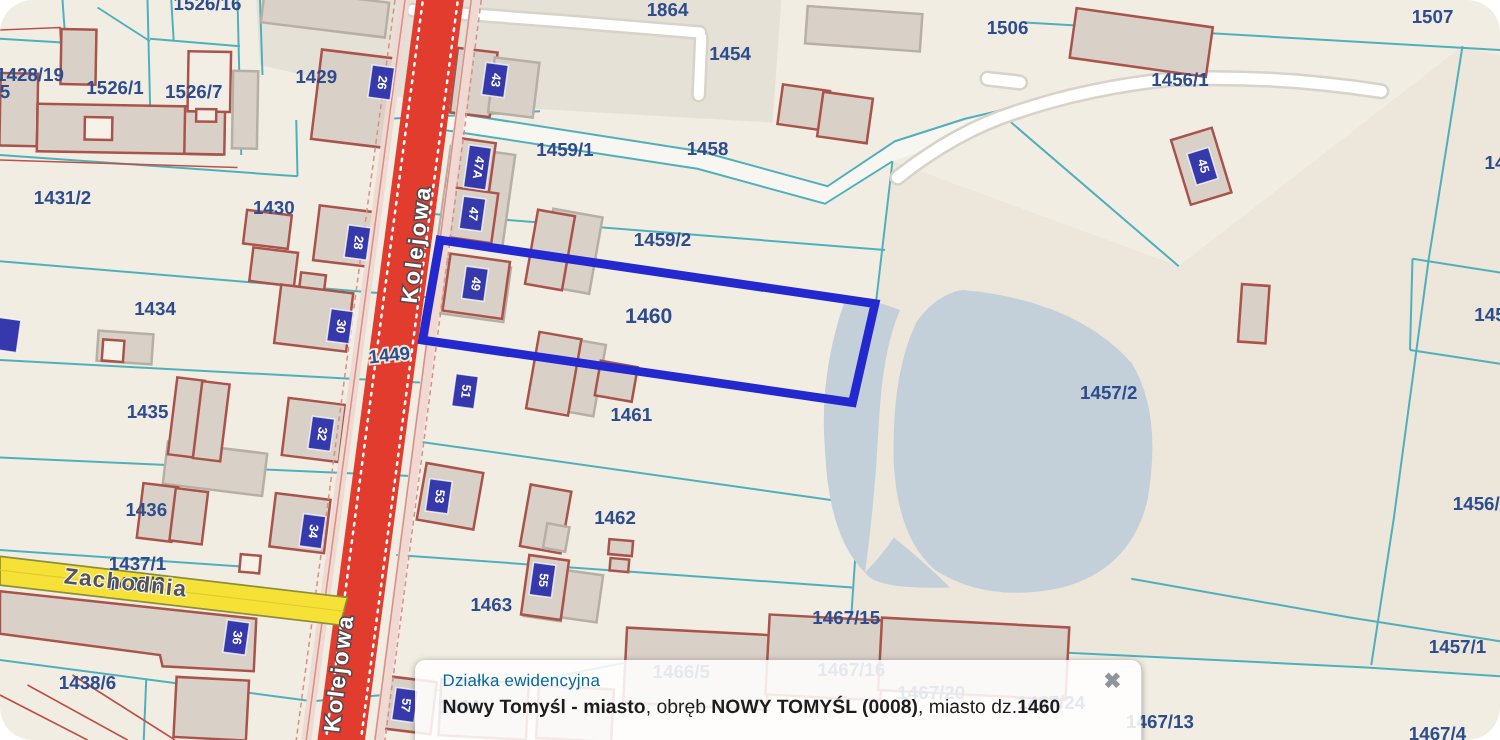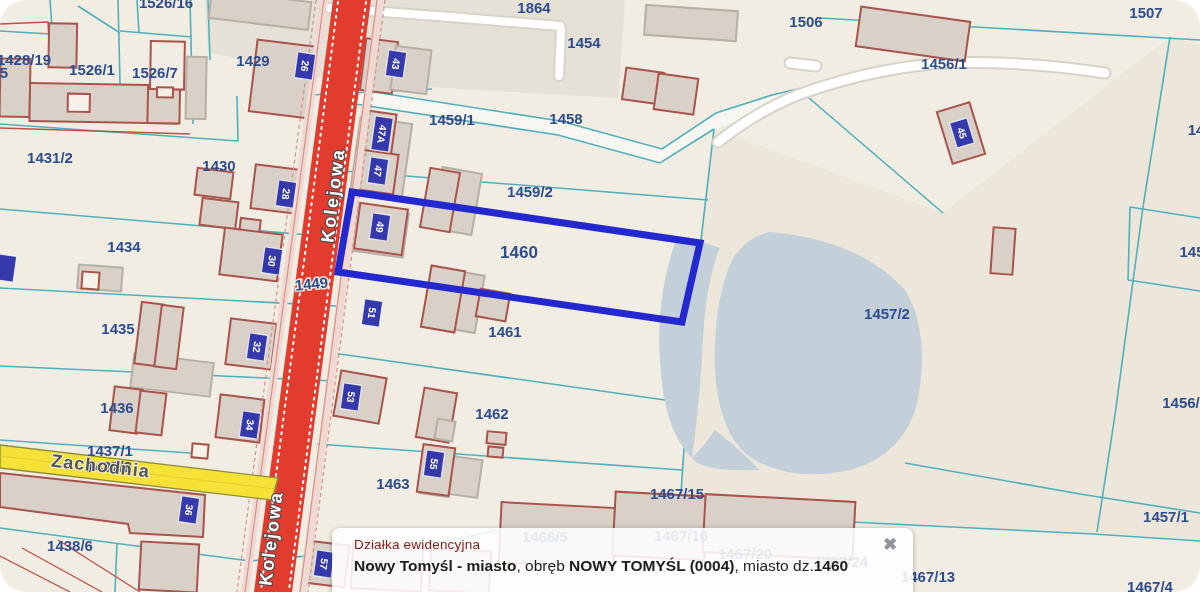--- a/index.html
+++ b/index.html
@@ -4,21 +4,21 @@
 <style>
   html,body{margin:0;padding:0;background:#fff;}
   #stage{position:relative;width:1200px;height:592px;overflow:hidden;
          font-family:"Liberation Sans",sans-serif;background:#f1ede3;border-radius:26px;}
   #mapsvg{position:absolute;left:0;top:0;}
   
   .popup{position:absolute;left:332px;top:528px;width:581px;height:72px;
          background:rgba(255,255,255,0.87);border-radius:8px;
          box-shadow:0 1px 5px rgba(60,60,60,.45);box-sizing:border-box;
          padding:9px 18px 0 22px;}
-  .popup-title{font-size:13.5px;color:#7f1d1d;letter-spacing:.2px;}
+  .popup-title{font-size:13.5px;color:#0369a1;letter-spacing:.2px;}
   .popup-line{font-size:15.5px;color:#1d1d1f;margin-top:5px;white-space:nowrap;}
   .popup-line .b{font-weight:bold;}
   .popup-close{position:absolute;right:12px;top:6px;width:22px;height:22px;
          border:none;background:transparent;color:#8f959b;font-size:17px;
          font-weight:bold;cursor:pointer;line-height:22px;text-align:center;padding:0;}
   
   text{font-family:"Liberation Sans",sans-serif;}
   .plabel{font-weight:bold;fill:#2e4d8e;}
   .street-red{font-weight:bold;fill:#ffffff;stroke:#4d4d52;stroke-width:2.4px;
               paint-order:stroke;letter-spacing:2px;}
@@ -284,16 +284,16 @@
       </g>
   <g id="streets-layer">
         <text x="339" y="196" text-anchor="middle" font-size="18px" class="street-red" transform="rotate(-83 339 196)">Kolejowa</text>
         <text x="277" y="539" text-anchor="middle" font-size="18px" class="street-red" transform="rotate(-83 277 539)">Kolejowa</text>
         <text x="100" y="472" text-anchor="middle" font-size="18px" class="street-yellow" transform="rotate(6.3 100 472)">Zachodnia</text>
       </g>
 </svg>
 
   <div class="popup">
     <div class="popup-title">Działka ewidencyjna</div>
-    <div class="popup-line" id="popup-line"><span class="b">Nowy Tomyśl - miasto</span><span>, obręb </span><span class="b">NOWY TOMYŚL (0004)</span><span>, miasto dz.</span><span class="b">1460</span></div>
+    <div class="popup-line" id="popup-line"><span class="b">Nowy Tomyśl - miasto</span><span>, obręb </span><span class="b">NOWY TOMYŚL (0008)</span><span>, miasto dz.</span><span class="b">1460</span></div>
     <button class="popup-close">✖</button>
   </div>
 </div>
 
 </body></html>

